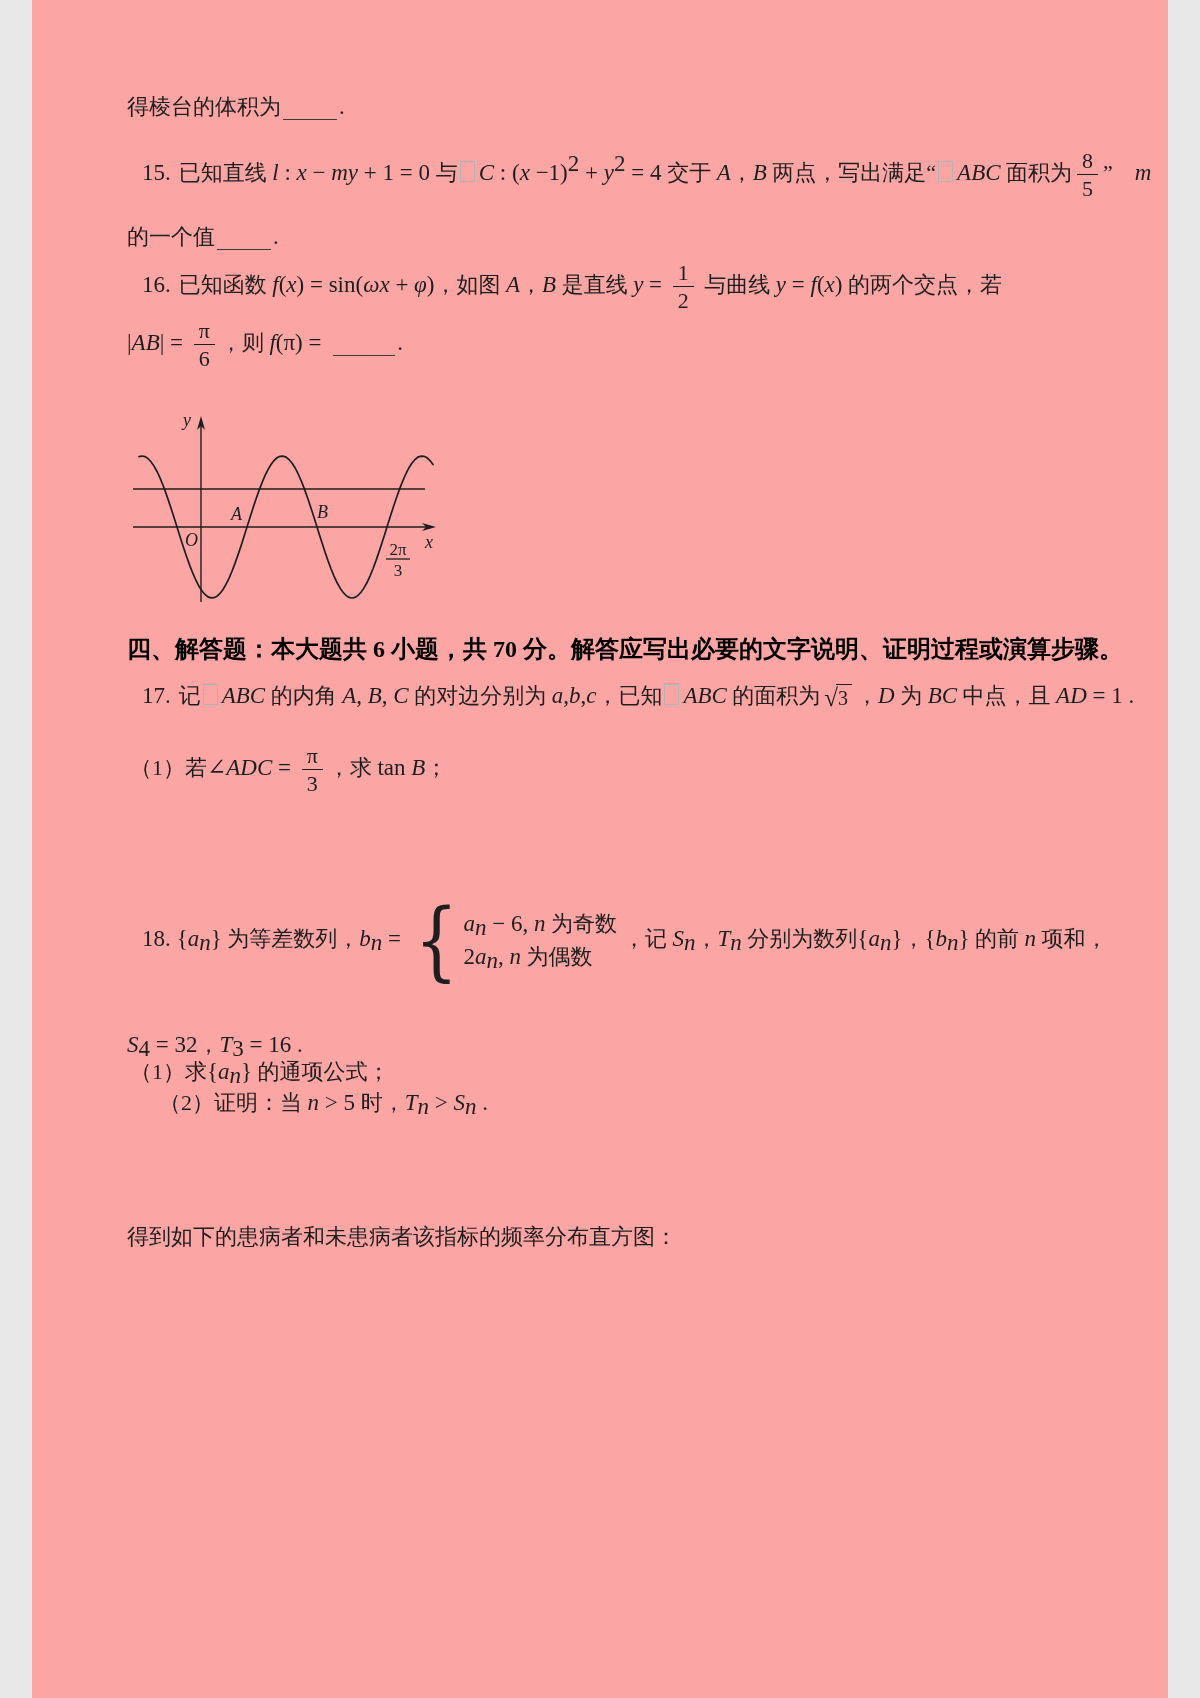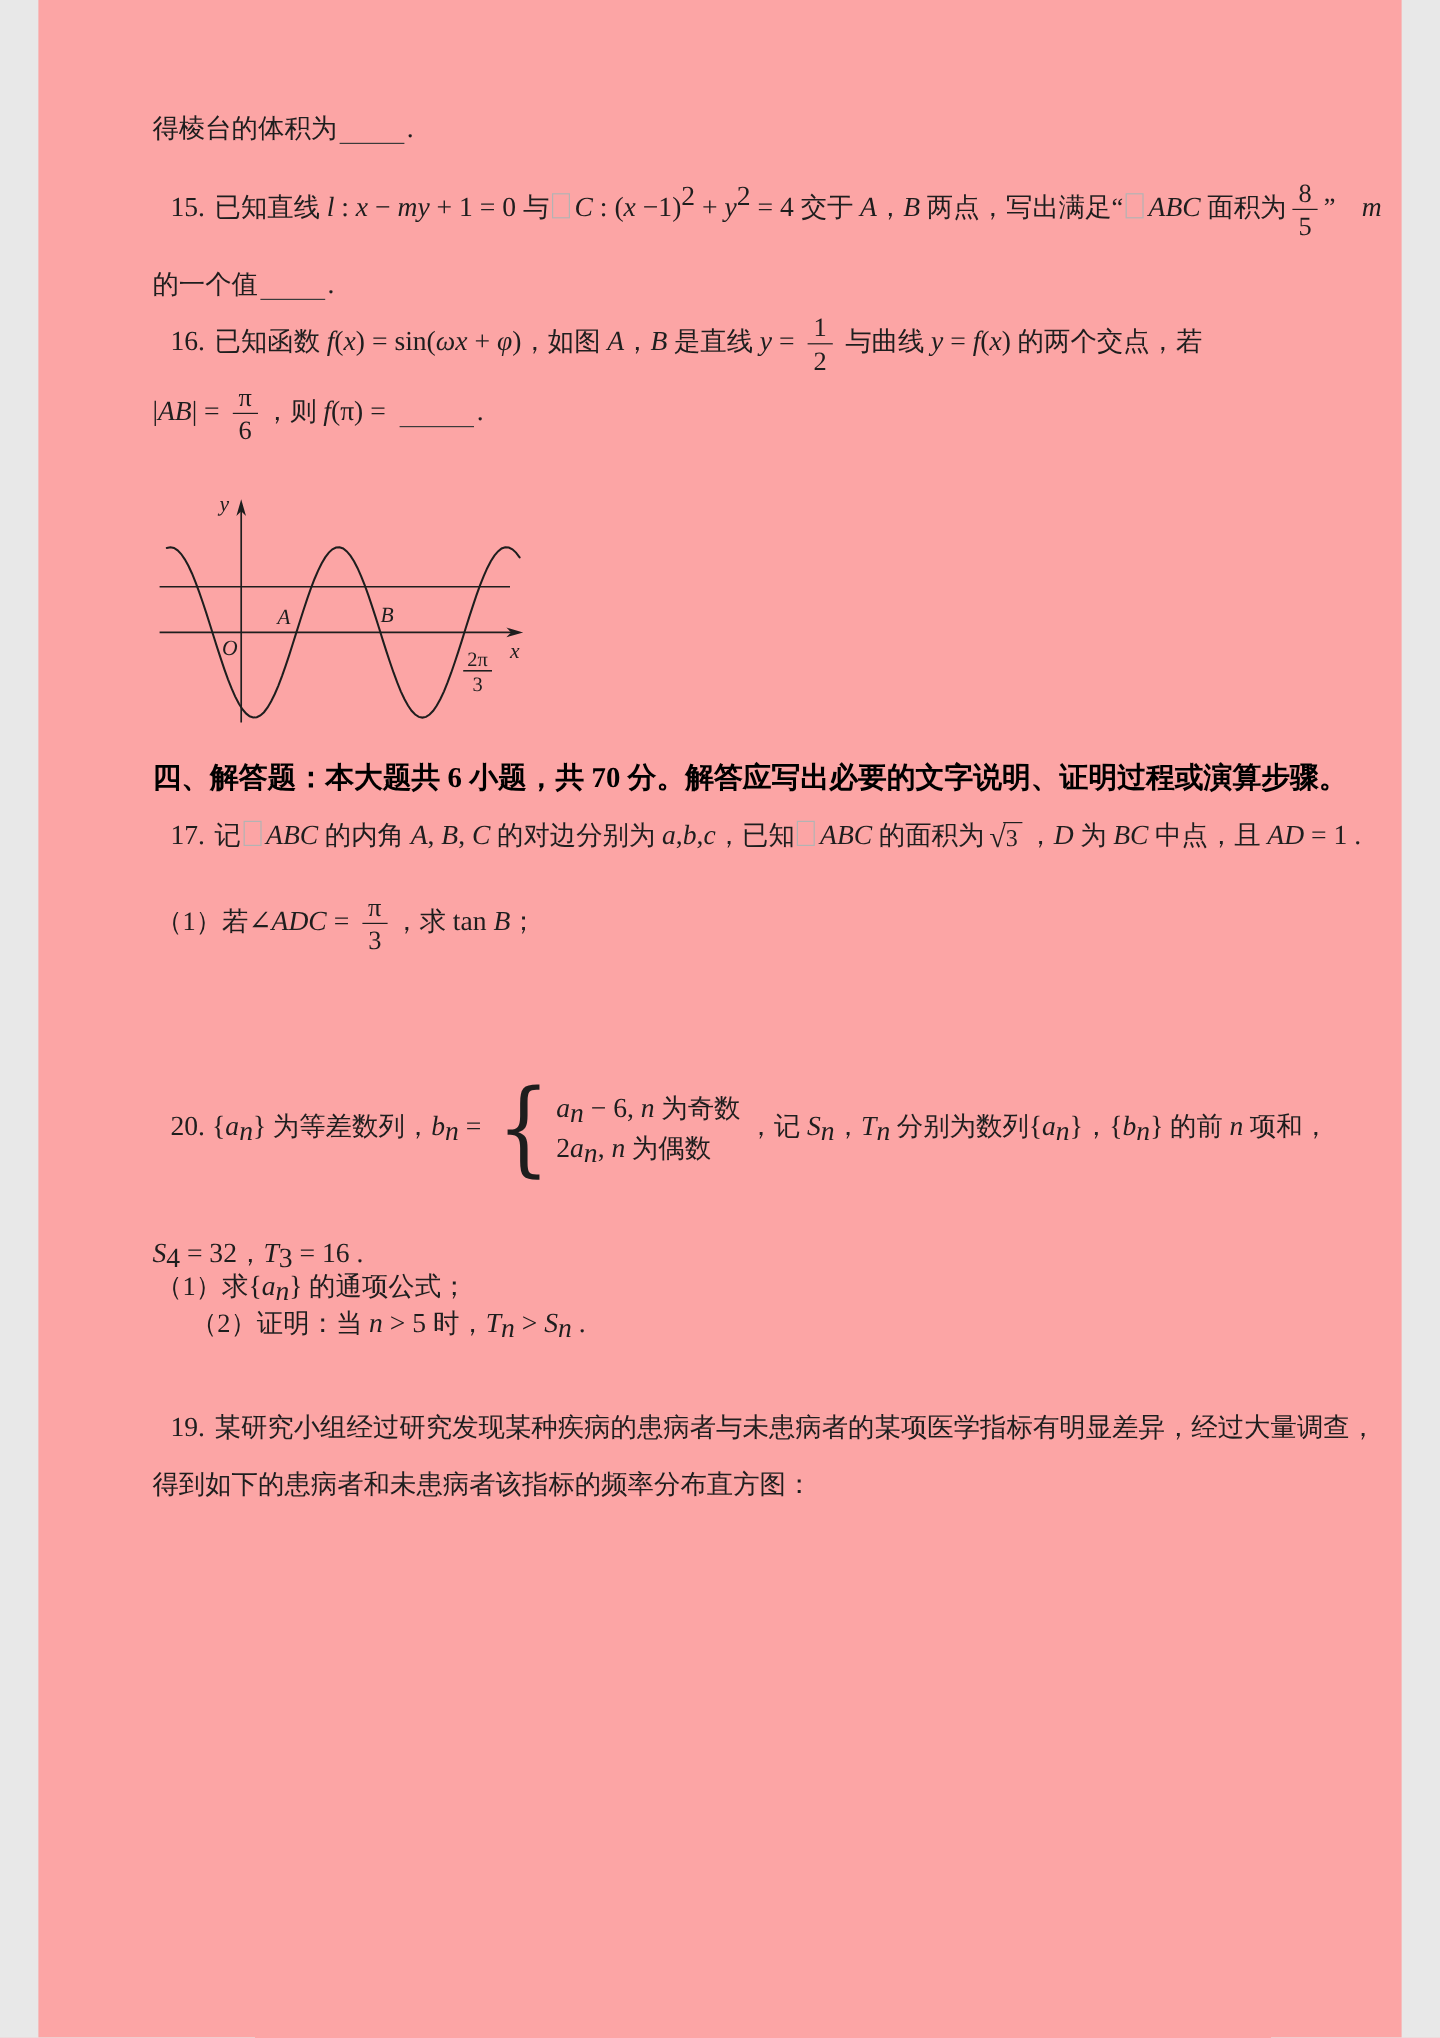--- a/index.html
+++ b/index.html
@@ -113,27 +113,26 @@
 
   <div class="line indent-num" style="top:681px;"><span class="r">17.</span><span class="gap" style="width: 8px;"></span><span class="c">记</span><span class="boxg"></span><span class="i">ABC</span><span class="c"> 的内角 </span><span class="i">A</span><span class="r">, </span><span class="i">B</span><span class="r">, </span><span class="i">C</span><span class="c"> 的对边分别为 </span><span class="i">a</span><span class="r">,</span><span class="i">b</span><span class="r">,</span><span class="i">c</span><span class="c">，已知</span><span class="boxg"></span><span class="i">ABC</span><span class="c"> 的面积为</span><span class="sqrt">
         <span class="rad">√</span>
         <span class="rv">3</span>
       </span><span class="c">，</span><span class="i">D</span><span class="c"> 为 </span><span class="i">BC</span><span class="c"> 中点，且 </span><span class="i">AD</span><span class="r"> = 1 .</span></div>
   <div class="line indent-part" style="top:743px;"><span class="c">（1）若</span><span class="r">∠</span><span class="i">ADC</span><span class="r"> = </span><span class="frac">
         <span class="num">π</span>
         <span class="den">3</span>
       </span><span class="c">，求 </span><span class="r">tan </span><span class="i">B</span><span class="c">；</span></div>
 
-  <div class="line indent-num" style="top:900px;"><span class="r">20.</span><span class="gap" style="width: 6px;"></span><span class="r">{</span><span class="i">a</span><sub class="i">n</sub><span class="r">}</span><span class="c"> 为等差数列，</span><span class="i">b</span><sub class="i">n</sub><span class="r"> = </span><span class="cases">
+  <div class="line indent-num" style="top:900px;"><span class="r">18.</span><span class="gap" style="width: 6px;"></span><span class="r">{</span><span class="i">a</span><sub class="i">n</sub><span class="r">}</span><span class="c"> 为等差数列，</span><span class="i">b</span><sub class="i">n</sub><span class="r"> = </span><span class="cases">
         <span class="cb">{</span>
         <span class="crows">
           <span class="crow"><span class="i">a</span><sub class="i">n</sub><span class="r"> − 6, </span><span class="i">n</span><span class="c"> 为奇数</span></span>
           <span class="crow"><span class="r">2</span><span class="i">a</span><sub class="i">n</sub><span class="r">, </span><span class="i">n</span><span class="c"> 为偶数</span></span>
         </span>
       </span><span class="c">，记 </span><span class="i">S</span><sub class="i">n</sub><span class="c">，</span><span class="i">T</span><sub class="i">n</sub><span class="c"> 分别为数列</span><span class="r">{</span><span class="i">a</span><sub class="i">n</sub><span class="r">}</span><span class="c">，</span><span class="r">{</span><span class="i">b</span><sub class="i">n</sub><span class="r">}</span><span class="c"> 的前 </span><span class="i">n</span><span class="c"> 项和，</span></div>
   <div class="line" style="top:990px;margin-top:40px;"><span class="i">S</span><sub class="r">4</sub><span class="r"> = 32</span><span class="c">，</span><span class="i">T</span><sub class="r">3</sub><span class="r"> = 16</span><span class="r"> .</span></div>
   <div class="line indent-part" style="top:1057px;"><span class="c">（1）求</span><span class="r">{</span><span class="i">a</span><sub class="i">n</sub><span class="r">}</span><span class="c"> 的通项公式；</span></div>
   <div class="line indent-part" style="top:1088px;margin-left:29px;"><span class="c">（2）证明：当 </span><span class="i">n</span><span class="r"> &gt; 5 </span><span class="c">时，</span><span class="i">T</span><sub class="i">n</sub><span class="r"> &gt; </span><span class="i">S</span><sub class="i">n</sub><span class="r"> .</span></div>
 
-  <div class="line indent-num" style="top:1175px;"><span class="r">19.</span><span class="gap" style="width: 8px;"></span><span class="c">某研究小组经过研究发现某种疾病的患病者与未患病者的某项医学指标有明显差异，经过大量调查，</span></div>
   <div class="line" style="top:1222px;"><span class="c">得到如下的患病者和未患病者该指标的频率分布直方图：</span></div>
 
 </div>
 
 </body></html>

